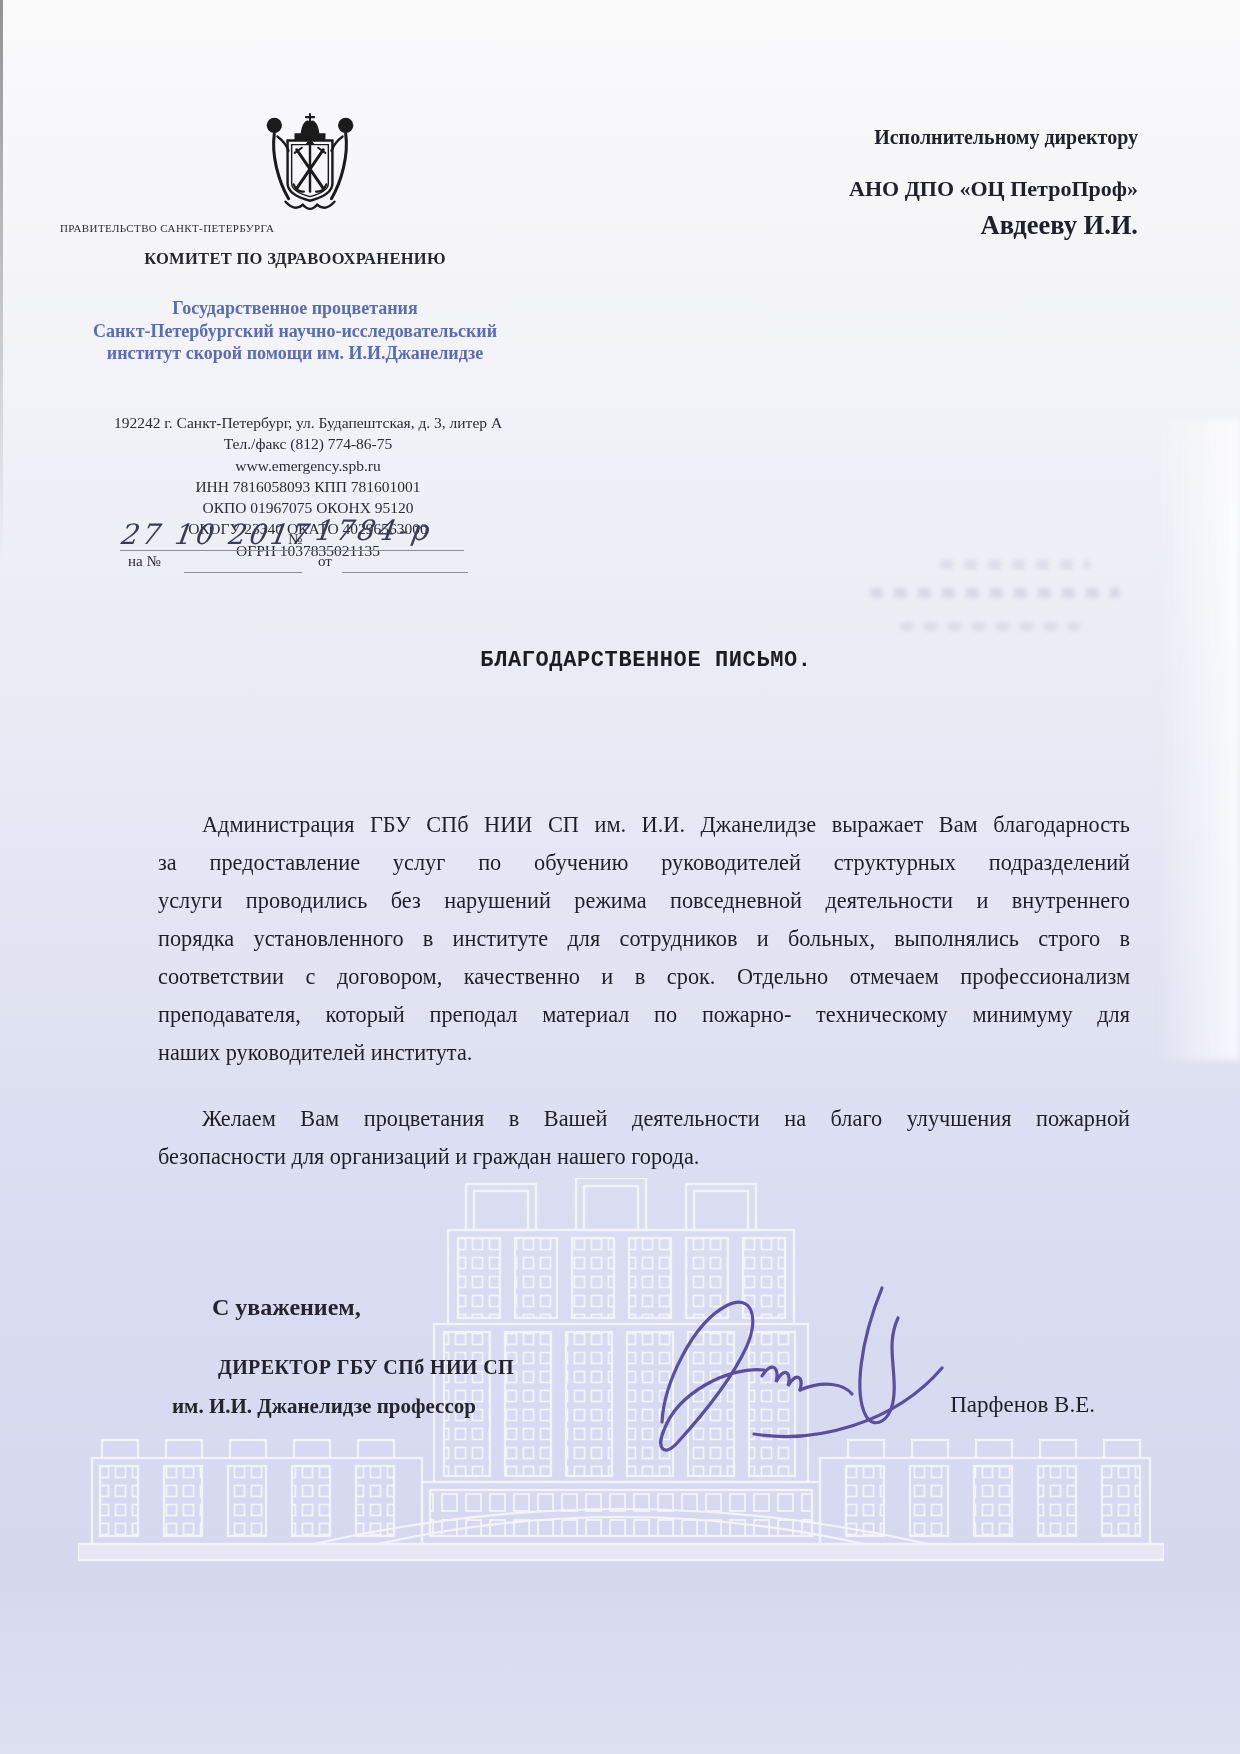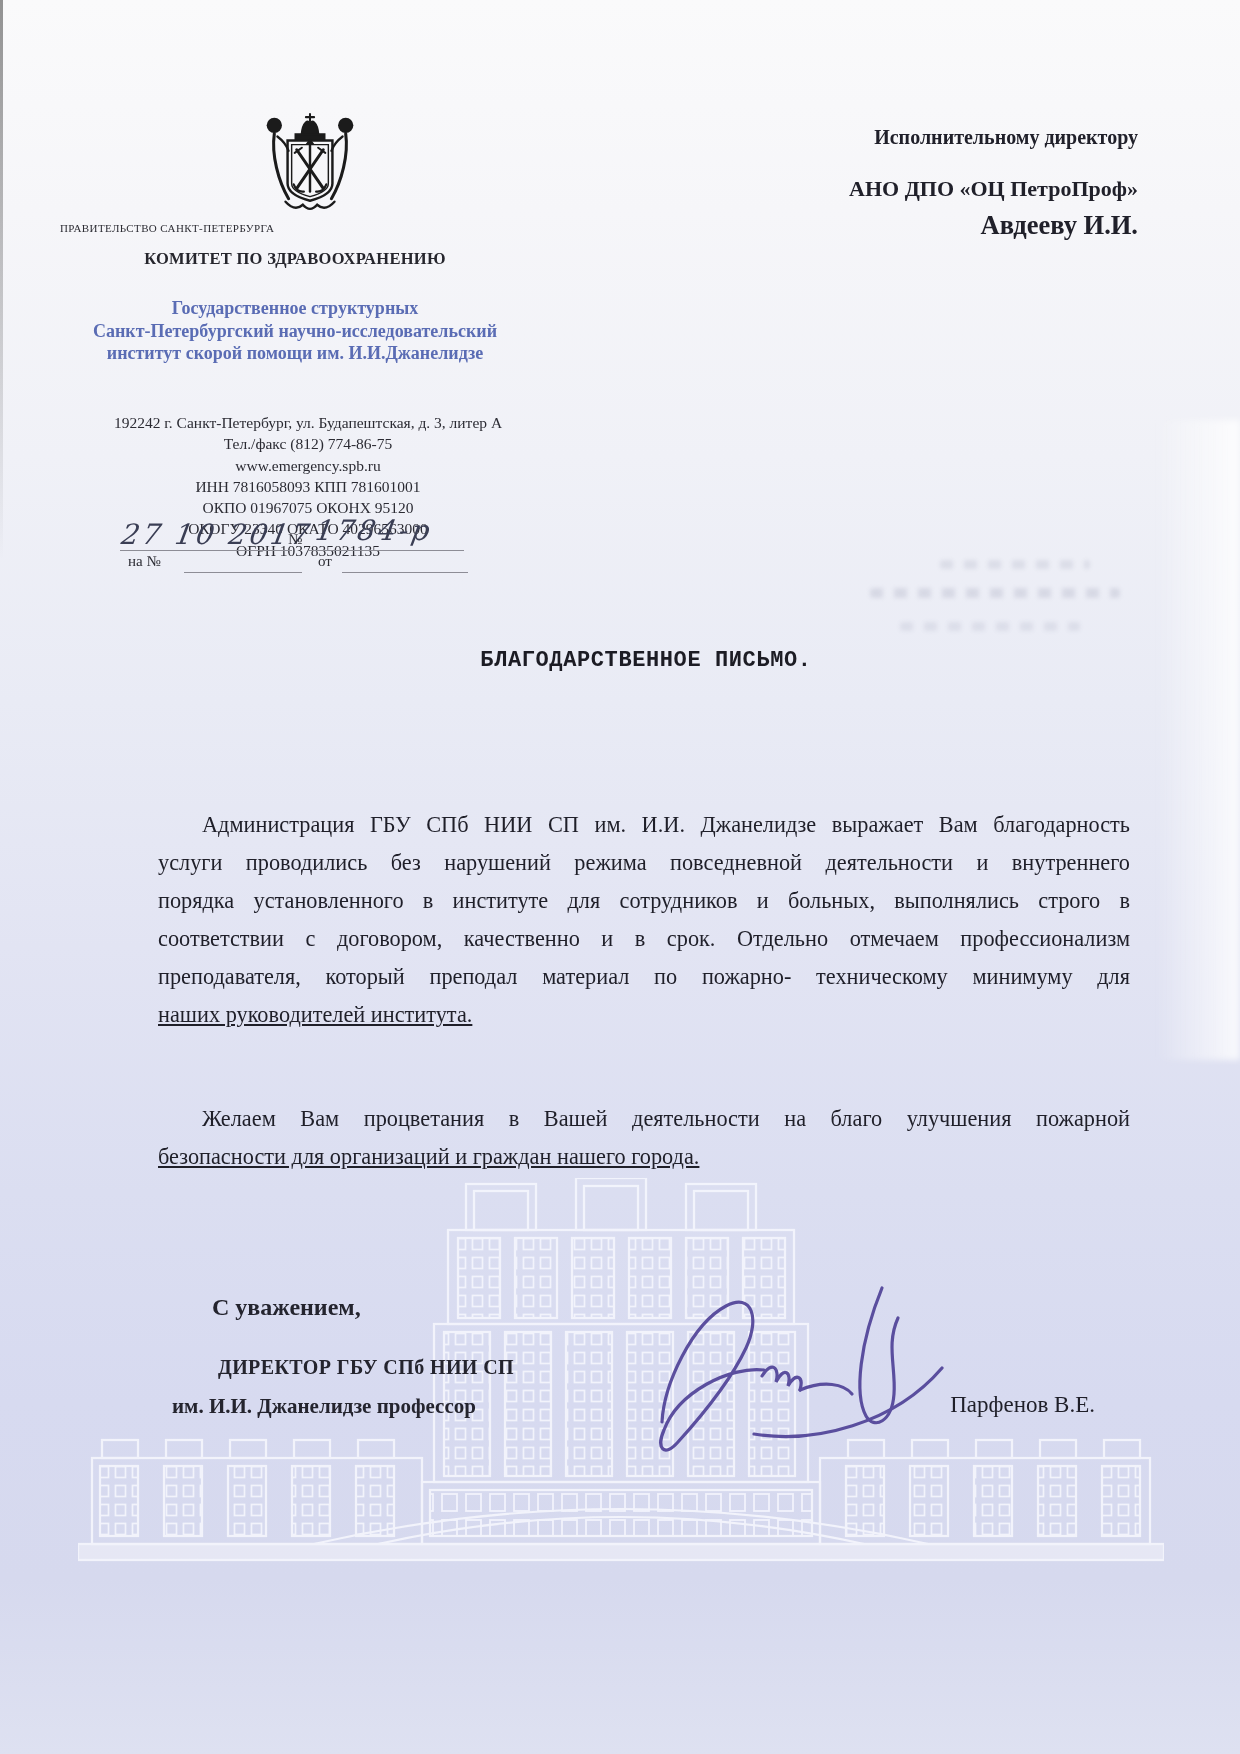--- a/index.html
+++ b/index.html
@@ -60,21 +60,21 @@
   
   .title { left:400px; top:648px; width:492px; text-align:center;
     font-size:22px; font-weight:bold; letter-spacing:.6px; color:#1c1c24;font-family:Liberation Mono, monospace; }
 
   
   .bodyblock { left:158px; width:972px; font-size:22.3px; line-height:38px; color:#1f1f29; }
   .p1 { top:806px; }
   .p2 { top:1100px; }
   .bl { text-align: justify; text-align-last: justify; white-space:normal; }
   .bl.first { text-indent:44px; }
-  .bl.last { text-align-last:left;text-decoration:underline; }
+  .bl.last { text-align-last:left; }
 
   
   .salutation { left:212px; top:1294px; font-size:24px; font-weight:bold; color:#24242e; }
   .sig-l1 { left:218px; top:1356px; font-size:20px; font-weight:bold; color:#24242e; letter-spacing:.4px; }
   .sig-l2 { left:172px; top:1394px; font-size:21px; font-weight:bold; color:#24242e; }
   .sig-name { left:880px; top:1392px; width:215px; text-align:right;
     font-size:23px; font-weight:normal; color:#1f1f29; }
 
   .emblem-box { left:260px; top:110px; width:100px; height:106px; }
   .wm-box { left:78px; top:1178px; width:1086px; height:400px; }
@@ -179,21 +179,21 @@
       <path d="M48,33 v47" stroke-width="2.4"></path>
       <path d="M45,33 l3,-4 l3,4 Z" fill="#1b1b1b" stroke-width="1.5"></path>
       <path d="M24,90 q9,10 17,3 q7,8 14,0 q8,7 17,-3" stroke-width="2.4"></path>
     </g>
   </svg>
 
   <div class="abs gov-line">ПРАВИТЕЛЬСТВО САНКТ-ПЕТЕРБУРГА</div>
   <div class="abs committee">КОМИТЕТ ПО ЗДРАВООХРАНЕНИЮ</div>
 
   <div class="abs inst" style="color:#5a6cb4;">
-    <div>Государственное структурных</div>
+    <div>Государственное процветания</div>
     <div>Санкт-Петербургский научно-исследовательский</div>
     <div>институт скорой помощи им. И.И.Джанелидзе</div>
   </div>
 
   <div class="abs addr">
     <div>192242 г. Санкт-Петербург, ул. Будапештская, д. 3, литер А</div>
     <div>Тел./факс (812) 774-86-75</div>
     <div>www.emergency.spb.ru</div>
     <div>ИНН 7816058093 КПП 781601001</div>
     <div>ОКПО 01967075 ОКОНХ 95120</div>
@@ -214,20 +214,21 @@
   <div class="abs addressee">
     <div class="addr-l1">Исполнительному директору</div>
     <div class="addr-l2">АНО ДПО «ОЦ ПетроПроф»</div>
     <div class="addr-l3">Авдееву И.И.</div>
   </div>
 
   <div class="abs title">БЛАГОДАРСТВЕННОЕ ПИСЬМО.</div>
 
   <div class="abs bodyblock p1">
     <div class="bl first">Администрация ГБУ СПб НИИ СП им. И.И. Джанелидзе выражает Вам благодарность</div>
+    <div class="bl">за предоставление услуг по обучению руководителей структурных подразделений</div>
     <div class="bl">услуги проводились без нарушений режима повседневной деятельности и внутреннего</div>
     <div class="bl">порядка установленного в институте для сотрудников и больных, выполнялись строго в</div>
     <div class="bl">соответствии с договором, качественно и в срок. Отдельно отмечаем профессионализм</div>
     <div class="bl">преподавателя, который преподал материал по пожарно- техническому минимуму для</div>
     <div class="bl last">наших руководителей института.</div>
   </div>
 
   <div class="abs bodyblock p2">
     <div class="bl first">Желаем Вам процветания в Вашей деятельности на благо улучшения пожарной</div>
     <div class="bl last">безопасности для организаций и граждан нашего города.</div>

